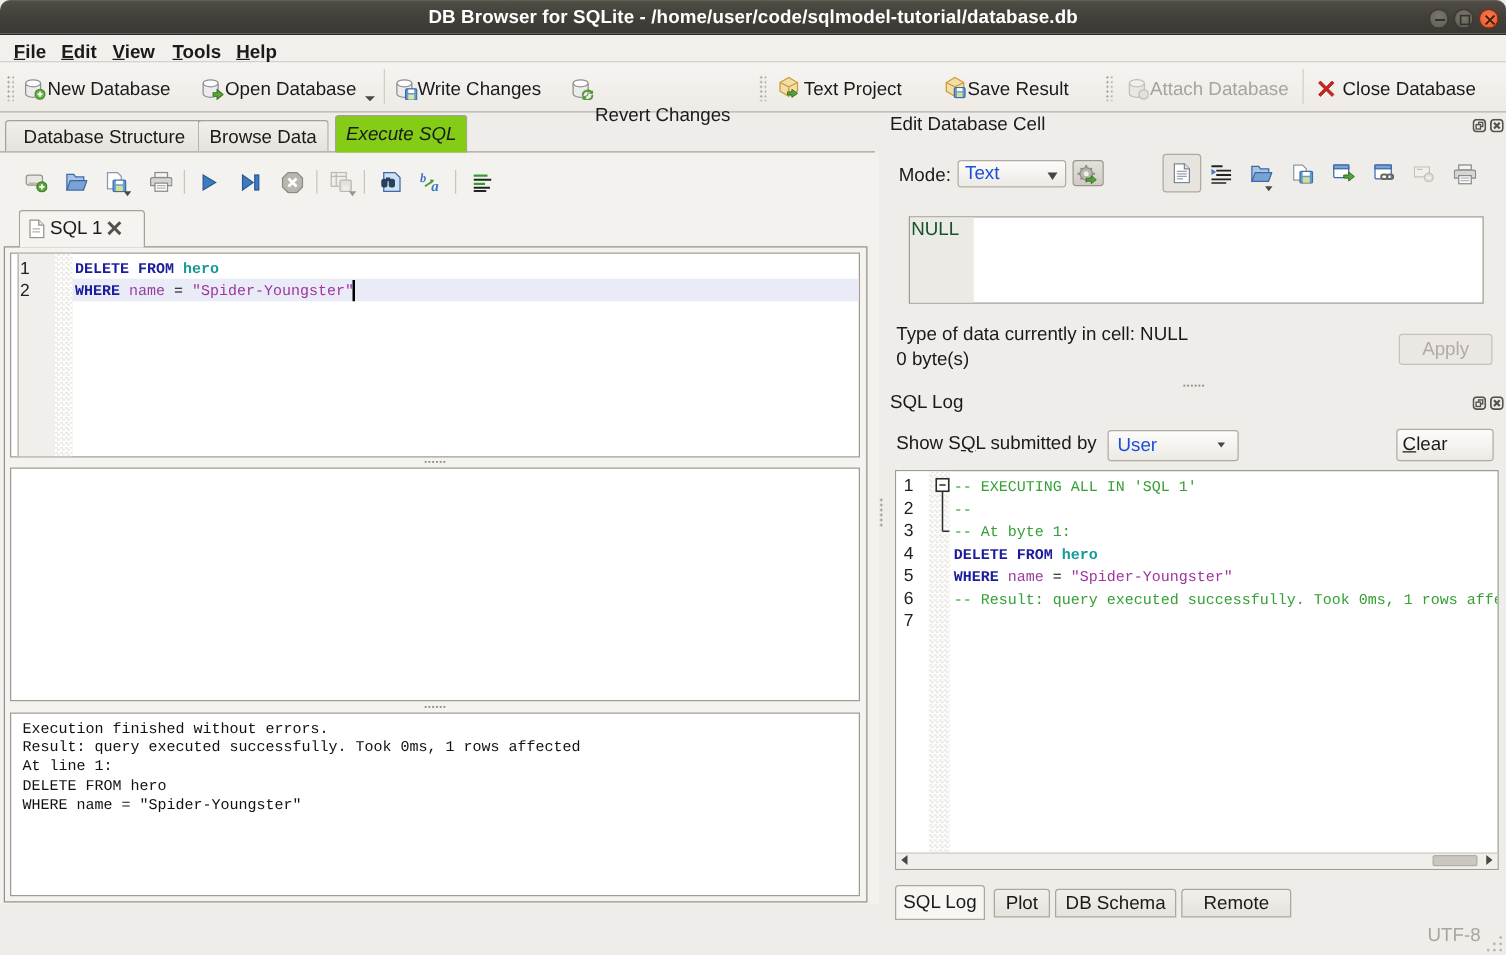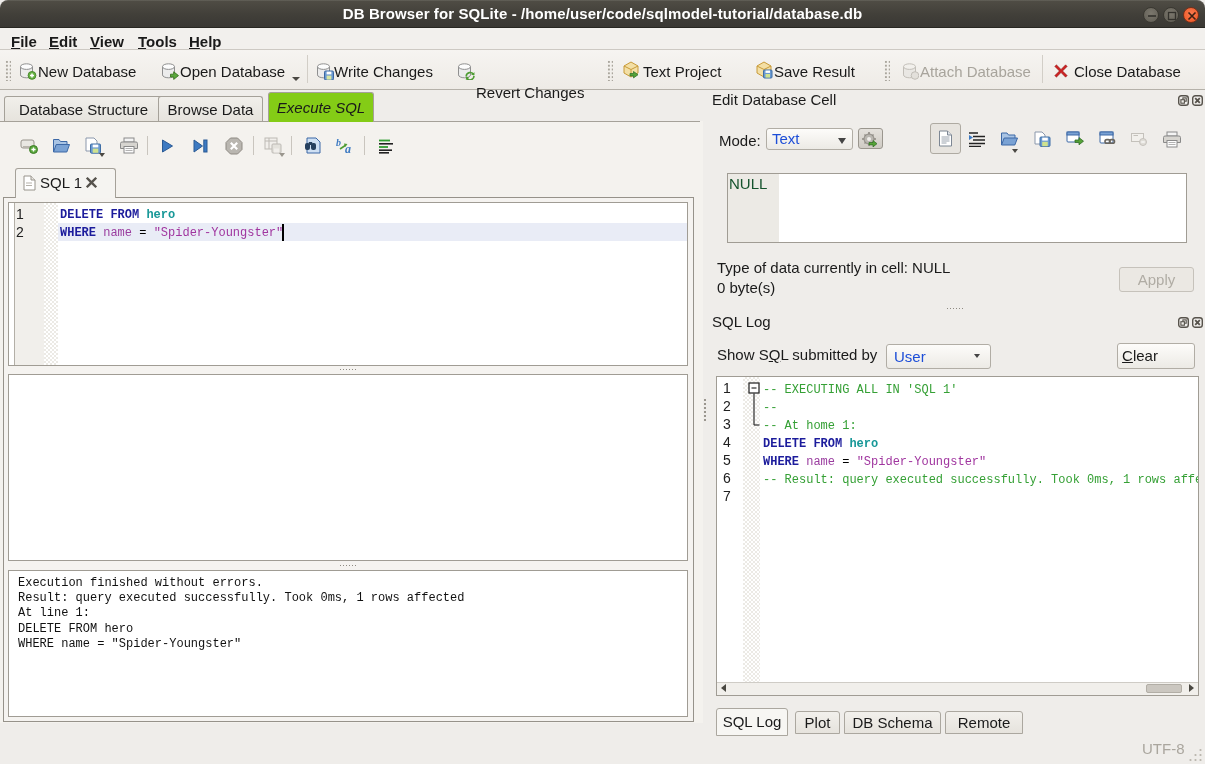--- a/index.html
+++ b/index.html
@@ -400,35 +400,35 @@
     <div class="lnum" style="left:6px; top:111px;">7</div>
 
     <svg class="abs" style="left:31px; top:5px;" width="12" height="46" viewBox="0 0 12 46">
       <rect x="1" y="1" width="10" height="10" fill="#fff" stroke="#2e2e2e" stroke-width="1.3"></rect>
       <line x1="3.5" y1="6" x2="8.5" y2="6" stroke="#2e2e2e" stroke-width="1.2"></line>
       <line x1="6" y1="11.5" x2="6" y2="43" stroke="#2e2e2e" stroke-width="1.2"></line>
       <line x1="6" y1="43" x2="11.5" y2="43" stroke="#2e2e2e" stroke-width="1.2"></line>
     </svg>
     <div class="codeline mono cmt" style="left:46px; top:6px;">-- EXECUTING ALL IN 'SQL 1'</div>
     <div class="codeline mono cmt" style="left:46px; top:24px;">--</div>
-    <div class="codeline mono cmt" style="left:46px; top:42px;">-- At home 1:</div>
+    <div class="codeline mono cmt" style="left:46px; top:42px;">-- At byte 1:</div>
     <div class="codeline mono" style="left:46px; top:60px;"><span class="kw">DELETE FROM</span> <span class="tbl">hero</span></div>
     <div class="codeline mono" style="left:46px; top:78px;"><span class="kw">WHERE</span> <span class="idf">name</span> = <span class="str">"Spider-Youngster"</span></div>
     <div class="codeline mono cmt" style="left:46px; top:96px;">-- Result: query executed successfully. Took 0ms, 1 rows affected</div>
 
     <div class="abs" style="left:0; right:0; bottom:0; height:13px; background:#f1efeb; border-top:1px solid #cfccc6;"></div>
     <div class="abs" style="right:16px; bottom:2px; width:36px; height:9px; background:#cbc7c0; border:1px solid #b2aea6; border-radius:2px;"></div>
     <div class="abs" style="left:4px; bottom:3px; width:0; height:0; border-top:4px solid transparent; border-bottom:4px solid transparent; border-right:5px solid #4a4842;"></div>
     <div class="abs" style="right:4px; bottom:3px; width:0; height:0; border-top:4px solid transparent; border-bottom:4px solid transparent; border-left:5px solid #4a4842;"></div>
   </div>
 
   <div class="btab active" style="left:716px; width:72px;">SQL Log</div>
   <div class="btab" style="left:795px; width:45px;">Plot</div>
   <div class="btab" style="left:844px; width:97px;">DB Schema</div>
-  <div class="btab" style="left:945px; width:78px;">Remote</div>
+  <div class="btab" style="left:945px; width:88px;">Remote</div>
 
   <div class="abs" style="left:1142px; top:740px; font-size:15px; color:#aaa69e;">UTF-8</div>
   <svg class="abs" style="left:1188px; top:747px;" width="15" height="15" viewBox="0 0 15 15">
     <g fill="#b8b4ac">
       <circle cx="12.5" cy="3" r="1.1"></circle>
       <circle cx="7.5" cy="8" r="1.1"></circle>
       <circle cx="12.5" cy="8" r="1.1"></circle>
       <circle cx="2.5" cy="13" r="1.1"></circle>
       <circle cx="7.5" cy="13" r="1.1"></circle>
       <circle cx="12.5" cy="13" r="1.1"></circle>

